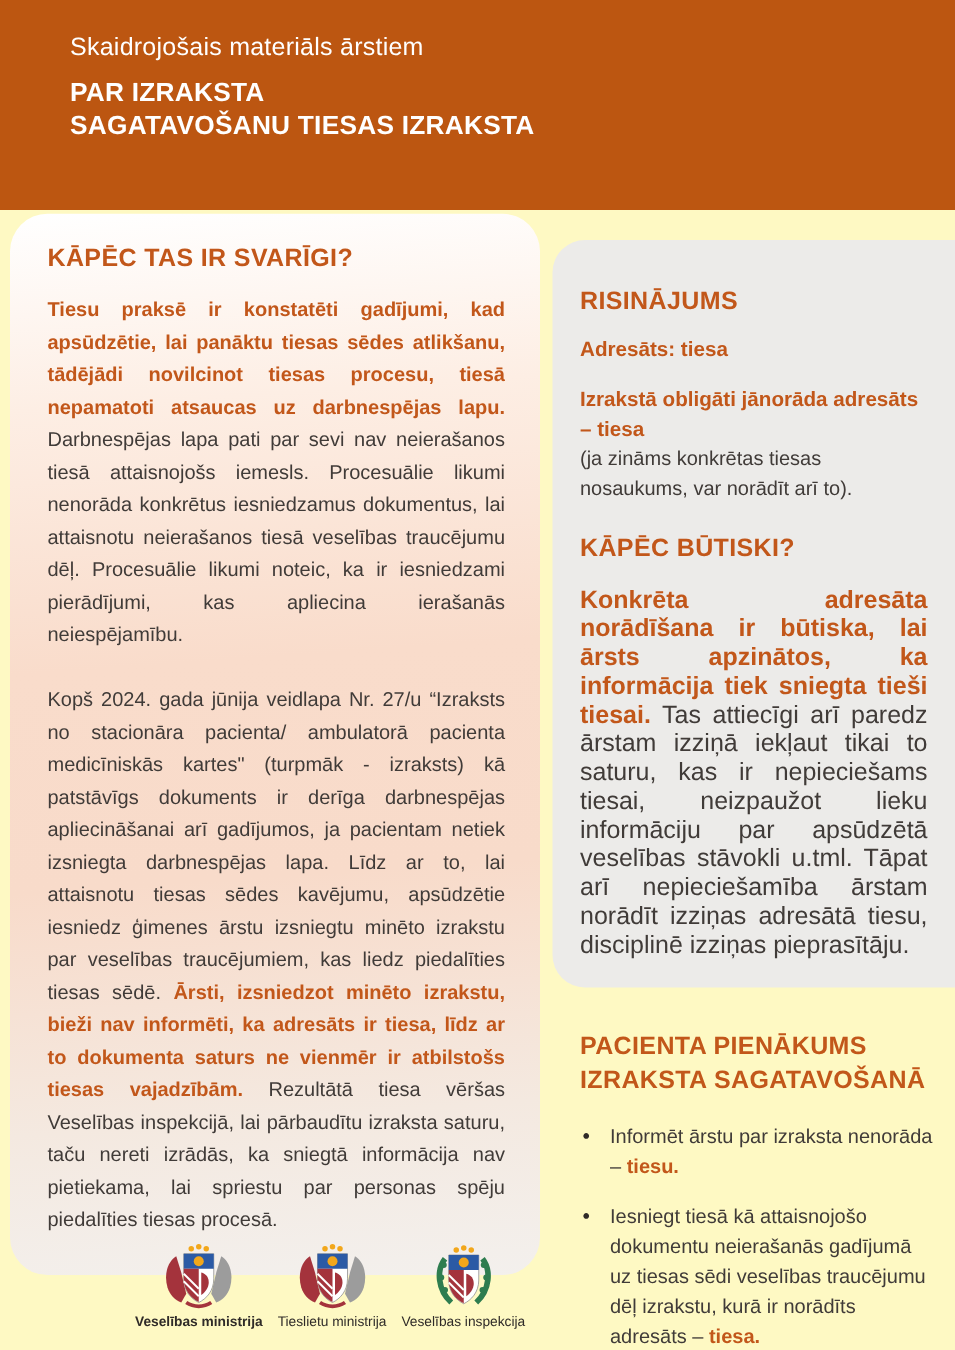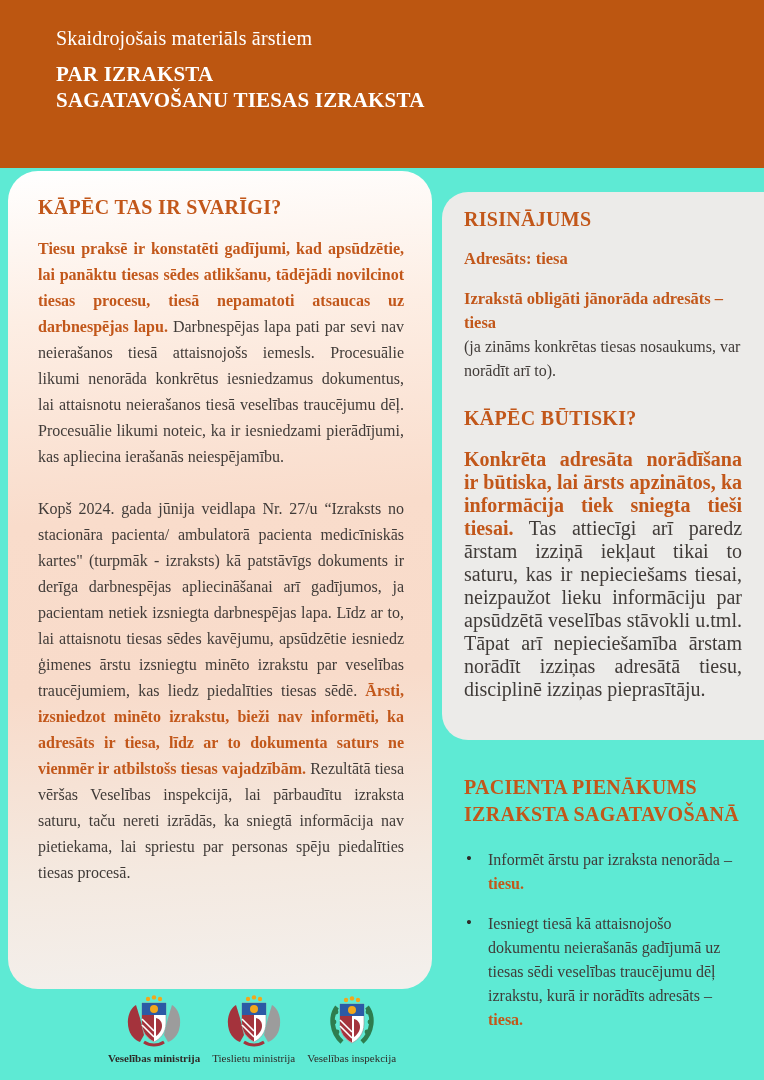--- a/index.html
+++ b/index.html
@@ -1,23 +1,23 @@
 <!DOCTYPE html>
 <html lang="lv"><head>
 <meta charset="utf-8">
 <style>
   * { margin:0; padding:0; box-sizing:border-box; }
   html,body { background:#e8e8e8; }
   .page{
     position:relative;
     width:764px; height:1080px;
     margin:0 auto;
-    background:#5eead4;
+    background:#fef9c3;
     overflow:hidden;
-    font-family:Liberation Serif, serif;
+    font-family:Liberation Sans, sans-serif;
     color:#403B38;
   }
   
   .hdr{
     width:100%; height:168px;
     background:#BC5611;
     padding:27px 40px 0 56px;
   }
   .hdr .eyebrow{
     color:#ffffff;
@@ -58,21 +58,21 @@
   }
   .body-p + .body-p{ margin-top:26px; }
   .hl{ color:#C2571A; font-weight:700; }
   
   .right-col{ flex:1; }
   .gray-box{
     margin-top:24px;
     margin-left:10px;
     background:#ECEBE9;
     border-radius:26px 0 0 26px;
-    padding:16px 22px 22px 22px;
+    padding:38px 22px 22px 22px;
     min-height:548px;
   }
   .gray-box .sec-h{ margin-bottom:18px; }
   .sol-line1{
     color:#C2571A; font-weight:700;
     font-size:16.5px; margin-bottom:18px;
   }
   .sol-line2{
     color:#C2571A; font-weight:700;
     font-size:16.5px; line-height:24px;

